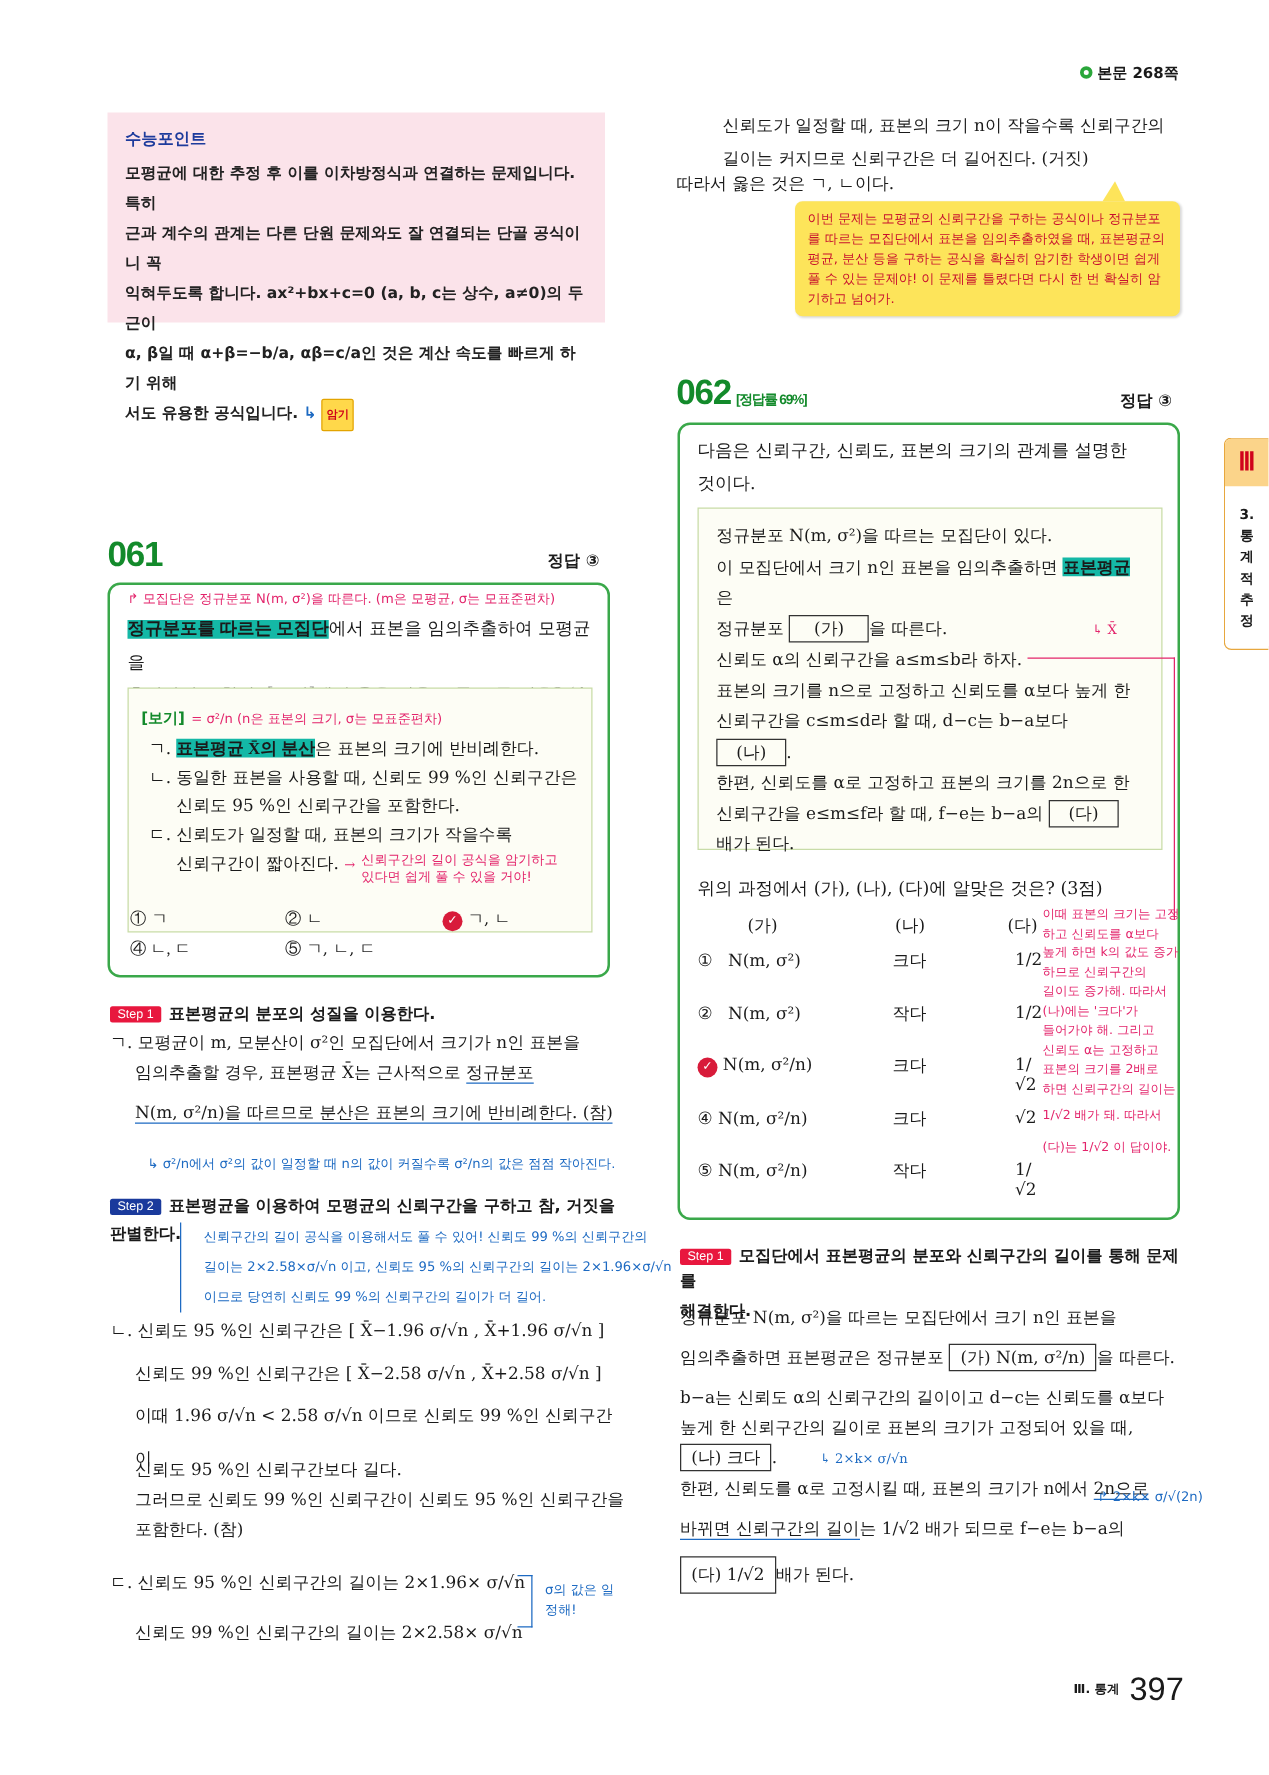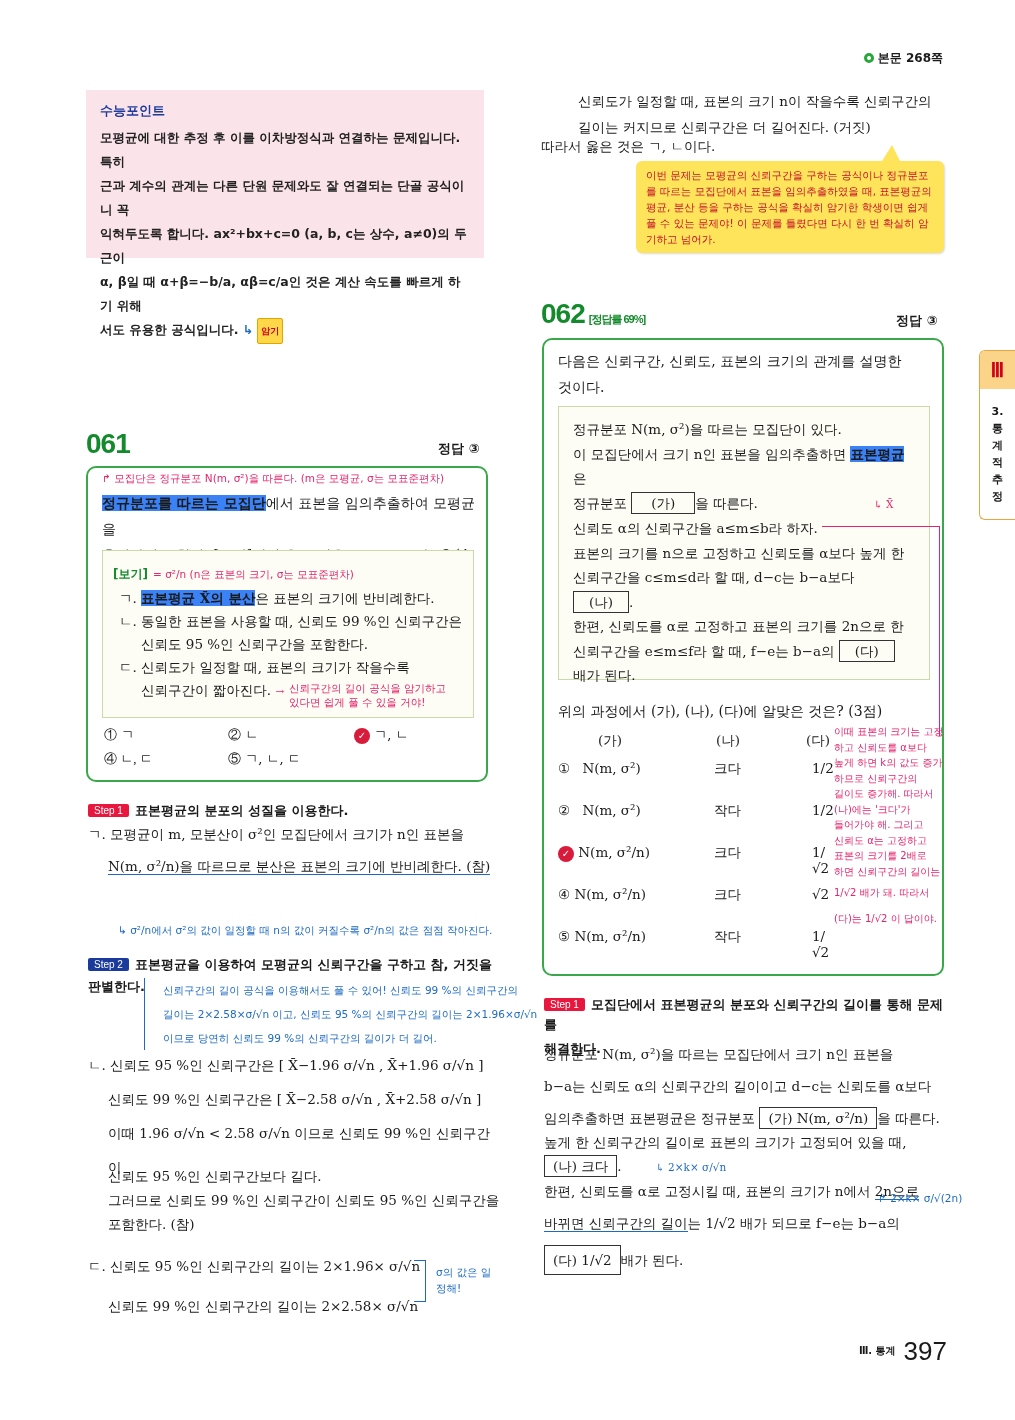--- a/index.html
+++ b/index.html
@@ -21,21 +21,21 @@
 
   
   .prob-num { font-size: 28px; font-weight: bold; color: #138a2b; letter-spacing: -1px; font-family: "Liberation Sans", sans-serif; }
   .rate { font-size: 11px; color: #138a2b; font-weight: bold; margin-left: 4px; }
   .answer-label { font-size: 13px; font-weight: bold; }
 
   .green-box { border: 2px solid #3aa84a; border-radius: 10px; background: #ffffff; }
   .inner-box { border: 1px solid #c8dca8; background: #fdfdf5; }
 
   .q-text { font-size: 14px; line-height: 26px; }
-  .pink-hl { background: #3b82f6; font-weight: bold; }
+  .pink-hl { background: #14b8a6; font-weight: bold; font-family: Liberation Serif, serif; }
   .pink-note { color: #e3246b; font-size: 10.5px; }
   .blue-note { color: #1d6ac2; font-size: 10.5px; }
 
   .bogi-label { color: #138a2b; font-weight: bold; font-size: 12px; }
 
   .choices { font-size: 13px; }
 
   .step-badge { display: inline-block; color: #fff; font-size: 10px; padding: 1px 6px; border-radius: 2px; margin-right: 6px; vertical-align: 1px; font-family: "Liberation Sans", sans-serif; }
   .step-red { background: #e8173e; }
   .step-navy { background: #1a3a9c; }
@@ -97,21 +97,21 @@
 
 <div class="abs prob-num" style="left:86px; top:428px;">061</div>
 <div class="abs answer-label" style="left:438px; top:440px;">정답 ③</div>
 
 <div class="abs green-box" style="left:86px; top:466px; width:402px; height:316px;">
   <div class="abs pink-note" style="left:14px; top:4px;"><span>↱ </span><span>모집단은 정규분포 N(m, σ²)을 따른다. (m은 모평균, σ는 모표준편차)</span></div>
   <div class="abs q-text serif" style="left:14px; top:22px; width:380px;">
     <span class="pink-hl">정규분포를 따르는 모집단</span><span>에서 표본을 임의추출하여 모평균을</span><br>
     <span>추정하려고 한다. [보기]에서 옳은 것을 모두 고른 것은? (4점)</span>
   </div>
-  <div class="abs inner-box" style="left:14px; top:82px; width:372px; height:168px;">
+  <div class="abs inner-box" style="left:14px; top:82px; width:372px; height:196px;">
     <div class="abs" style="left:10px; top:12px;"><span class="bogi-label">[보기]</span> <span class="pink-note">= σ²/n (n은 표본의 크기, σ는 모표준편차)</span></div>
     <div class="abs serif" style="left:16px; top:36px; font-size:13.5px; line-height:23px; width:350px;">
       <div><span>ㄱ.</span> <span class="pink-hl">표본평균 X̄의 분산</span><span>은 표본의 크기에 반비례한다.</span></div>
       <div><span>ㄴ.</span> <span>동일한 표본을 사용할 때, 신뢰도 99 %인 신뢰구간은</span></div>
       <div style="padding-left:22px;">신뢰도 95 %인 신뢰구간을 포함한다.</div>
       <div><span>ㄷ.</span> <span>신뢰도가 일정할 때, 표본의 크기가 작을수록</span></div>
       <div style="padding-left:22px;"><span>신뢰구간이 짧아진다.</span> <span class="pink-note">→</span></div>
     </div>
     <div class="abs pink-note" style="left:186px; top:130px; line-height:14px;">
       <div>신뢰구간의 길이 공식을 암기하고</div>
@@ -125,20 +125,21 @@
     <div class="abs" style="left:0; top:24px;font-family:Liberation Serif, serif;"><span>④</span> <span>ㄴ, ㄷ</span></div>
     <div class="abs" style="left:124px; top:24px;"><span>⑤</span> <span>ㄱ, ㄴ, ㄷ</span></div>
   </div>
 </div>
 
 <div class="abs" style="left:88px; top:800px;">
   <span class="step-badge step-red">Step 1</span><span class="step-title">표본평균의 분포의 성질을 이용한다.</span>
 </div>
 <div class="abs sol serif" style="left:88px; top:822px; width:410px;">
   <div>ㄱ. 모평균이 m, 모분산이 σ²인 모집단에서 크기가 n인 표본을</div>
+  <div style="padding-left:20px;"><span>임의추출할 경우, 표본평균 X̄는 근사적으로 </span><span class="u-blue">정규분포</span></div>
   <div style="padding-left:20px; margin-top:8px;"><span class="u-blue">N(m, σ²/n)을 따르므로 분산은 표본의 크기에 반비례한다. (참)</span></div>
 </div>
 <div class="abs blue-note" style="left:118px; top:924px;"><span>↳ </span><span>σ²/n에서 σ²의 값이 일정할 때 n의 값이 커질수록 σ²/n의 값은 점점 작아진다.</span></div>
 
 <div class="abs" style="left:88px; top:954px;">
   <span class="step-badge step-navy">Step 2</span><span class="step-title">표본평균을 이용하여 모평균의 신뢰구간을 구하고 참, 거짓을</span>
 </div>
 <div class="abs step-title" style="left:88px; top:978px;">판별한다.</div>
 <div class="abs blue-note" style="left:144px; top:978px; line-height:24px; border-left:1.5px solid #1d6ac2; padding-left:18px;">
   <div>신뢰구간의 길이 공식을 이용해서도 풀 수 있어! 신뢰도 99 %의 신뢰구간의</div>
@@ -213,22 +214,22 @@
     <div style="margin-top:10px;">(다)는 1/√2 이 답이야.</div>
   </div>
 </div>
 
 <div class="abs" style="left:544px; top:994px; width:404px;">
   <span class="step-badge step-red">Step 1</span><span class="step-title">모집단에서 표본평균의 분포와 신뢰구간의 길이를 통해 문제를</span>
   <div class="step-title" style="margin-top:6px;">해결한다.</div>
 </div>
 <div class="abs sol serif" style="left:544px; top:1042px; width:410px;">
   <div>정규분포 N(m, σ²)을 따르는 모집단에서 크기 n인 표본을</div>
+  <div style="margin-top:8px;"><span>임의추출하면 표본평균은 정규분포</span> <span class="boxed">(가) N(m, σ²/n)</span><span>을 따른다.</span></div>
   <div style="margin-top:8px;">b−a는 신뢰도 α의 신뢰구간의 길이이고 d−c는 신뢰도를 α보다</div>
-  <div style="margin-top:8px;"><span>임의추출하면 표본평균은 정규분포</span> <span class="boxed">(가) N(m, σ²/n)</span><span>을 따른다.</span></div>
   <div>높게 한 신뢰구간의 길이로 표본의 크기가 고정되어 있을 때,</div>
   <div><span class="boxed">(나) 크다</span>. <span class="blue-note" style="margin-left:30px;">↳ <span>2×k× σ/√n</span></span></div>
   <div><span>한편, 신뢰도를 α로 고정시킬 때, 표본의 크기가 n에서 </span><span class="u-blue">2n으로</span></div>
   <div style="margin-top:8px;"><span class="u-blue">바뀌면 신뢰구간의 길이</span><span>는 1/√2 배가 되므로 f−e는 b−a의</span></div>
   <div style="margin-top:10px;"><span class="boxed" style="line-height:28px;">(다) 1/√2</span><span>배가 된다.</span></div>
 </div>
 <div class="abs blue-note" style="left:878px; top:1192px;"><span>↱ </span><span>2×k× σ/√(2n)</span></div>
 
 <div class="abs footer">
   <span class="sect">Ⅲ. 통계</span><span class="pgno">397</span>

